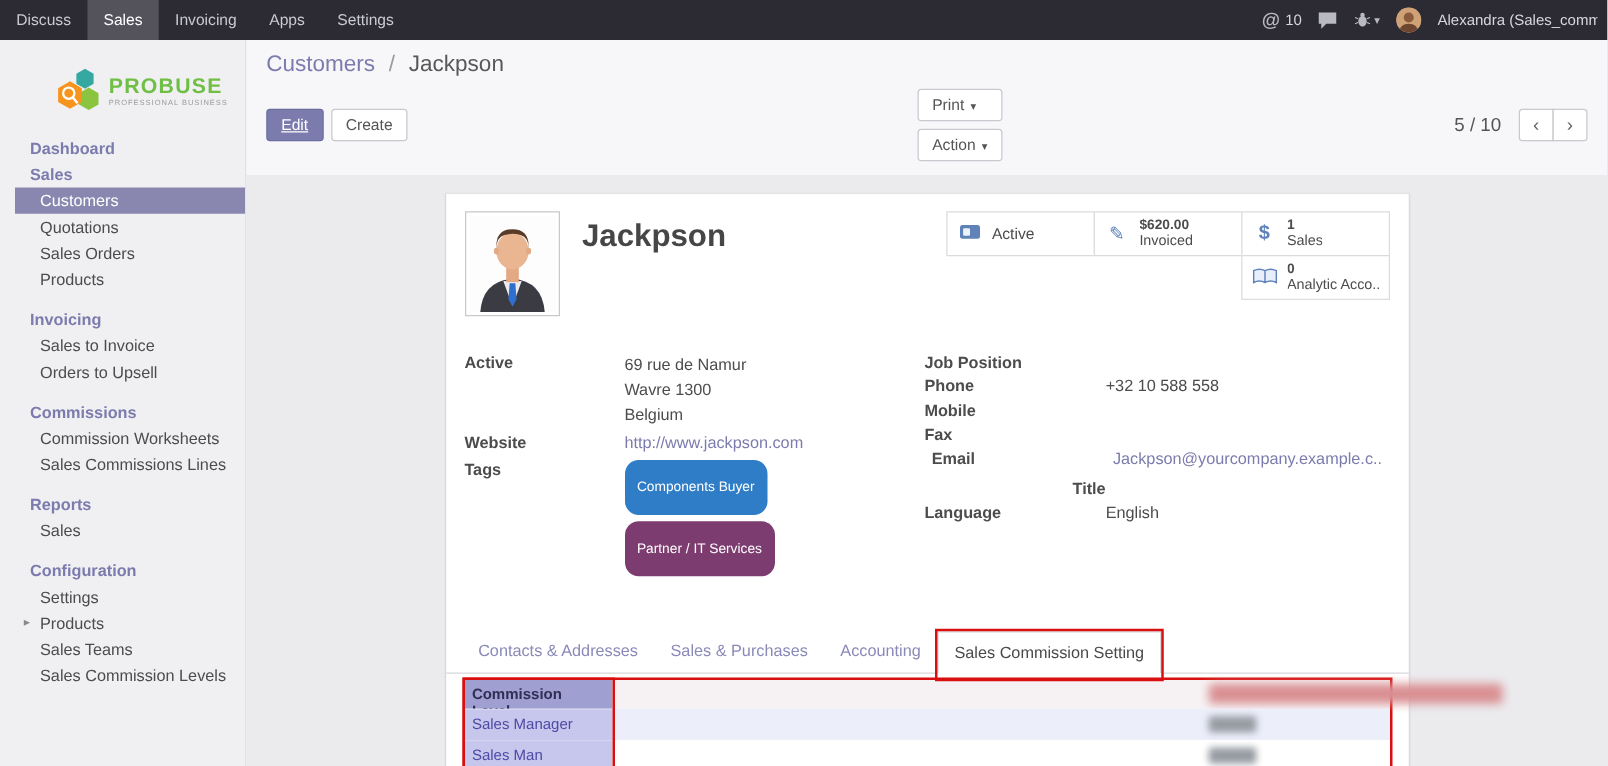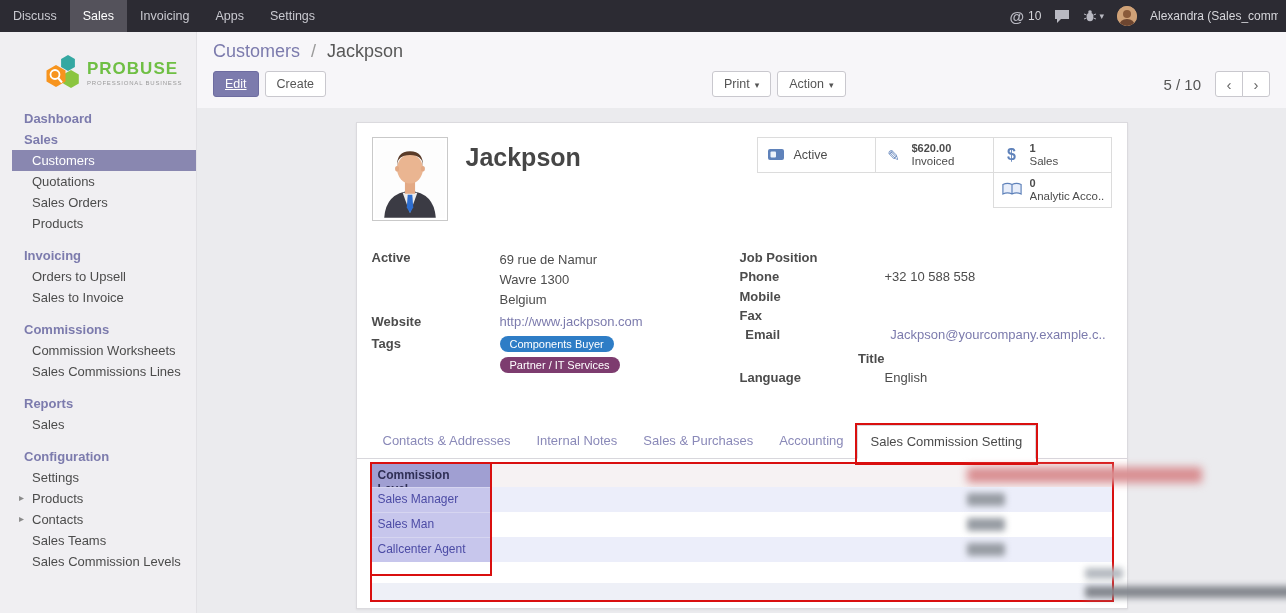--- a/index.html
+++ b/index.html
@@ -43,21 +43,21 @@
 
   
   .main{position:absolute;left:197px;top:32px;right:0;bottom:0;background:#ebebee;overflow:hidden;}
   .control-panel{background:#f7f6f9;padding:9px 16px 11px;}
   .breadcrumb{font-size:18px;margin-bottom:9px;}
   .bc-link{color:var(--accent);cursor:pointer;}
   .bc-sep{color:#9a9a9a;margin:0 6px;}
   .bc-current{color:#585858;}
   .cp-row{display:flex;align-items:center;}
   .cp-left{display:flex;gap:6px;width:340px;}
-  .cp-center{display:flex;gap:6px;margin:0 auto;}
+  .cp-center{display:flex;gap:6px;margin:0 auto;flex-direction:column;}
   .cp-right{display:flex;align-items:center;margin-left:auto;}
   .btn{height:26px;padding:0 11px;font-size:12.5px;border:1px solid #c9c8ce;border-radius:3px;
     background:#fff;color:#555;cursor:pointer;font-family:inherit;display:inline-flex;align-items:center;gap:5px;}
   .btn.primary{background:var(--accent);border-color:#6d6ca0;color:#fff;text-decoration:underline;}
   .caret::after{content:"\25BE";font-size:9px;color:inherit;}
   .pager-text{font-size:15px;color:#555;margin-right:14px;}
   .pager-btn{width:28px;height:26px;background:#fff;border:1px solid #c9c8ce;color:#666;
     font-size:15px;line-height:1;cursor:pointer;font-family:inherit;}
   .pager-btn.prev{border-radius:3px 0 0 3px;}
   .pager-btn.next{border-radius:0 3px 3px 0;margin-left:-1px;}
@@ -87,21 +87,21 @@
   .fields{display:flex;padding:27px 15px 0;}
   .fgroup.left{width:368px;flex:none;}
   .fgroup.right{flex:1;}
   .frow{display:flex;font-size:13px;min-height:16px;margin-bottom:3px;}
   .flabel{width:128px;flex:none;font-weight:bold;color:#4c4c4c;}
   .fgroup.right .flabel{width:145px;}
   .fvalue{color:#4c4c4c;}
   .fvalue.link{color:var(--accent);cursor:pointer;}
   .addr-line{line-height:20px;}
   .mt4{margin-top:4px;} .mt6{margin-top:6px;} .mt8{margin-top:8px;text-align:right;} .mt2{margin-top:2px;justify-content:center;}
-  .tag{display:block;width:fit-content;color:#fff;font-size:11px;padding:2px 10px;border-radius:11px;margin-bottom:5px;}
+  .tag{display:block;width:fit-content;color:#fff;font-size:11px;padding:16px 10px;border-radius:11px;margin-bottom:5px;}
   .tag.blue{background:var(--tag-blue);}
   .tag.purple{background:var(--tag-purple);}
 
   
   .tabs{display:flex;margin-top:36px;padding:0 13px;border-bottom:1px solid #d8d7dc;}
   .tab{padding:8px 13px 9px;font-size:13px;color:#8a89b8;cursor:pointer;white-space:nowrap;}
   .tab.active{background:#fff;border:1px solid #d8d7dc;border-bottom:1px solid #fff;margin-bottom:-1px;
     color:#4a4a4a;position:relative;}
   .tab.active .tab-annotation{position:absolute;left:-3px;right:-3px;top:-3px;bottom:-7px;
     border:2px solid var(--annotation-red);pointer-events:none;z-index:10;}
@@ -193,40 +193,39 @@
     <div class="nav-section first">
       <div class="nav-header">Sales</div>
       <div class="nav-item active">Customers</div>
       <div class="nav-item">Quotations</div>
       <div class="nav-item">Sales Orders</div>
       <div class="nav-item">Products</div>
     </div>
 
     <div class="nav-section">
       <div class="nav-header">Invoicing</div>
+      <div class="nav-item">Sales to Invoice</div>
       <div class="nav-item">Orders to Upsell</div>
-      <div class="nav-item">Sales to Invoice</div>
     </div>
 
     <div class="nav-section">
       <div class="nav-header">Commissions</div>
       <div class="nav-item">Commission Worksheets</div>
       <div class="nav-item">Sales Commissions Lines</div>
     </div>
 
     <div class="nav-section">
       <div class="nav-header">Reports</div>
       <div class="nav-item">Sales</div>
     </div>
 
     <div class="nav-section">
       <div class="nav-header">Configuration</div>
       <div class="nav-item">Settings</div>
       <div class="nav-item expandable">Products</div>
-      <div class="nav-item expandable">Contacts</div>
       <div class="nav-item">Sales Teams</div>
       <div class="nav-item">Sales Commission Levels</div>
     </div>
   </nav>
 
   <div class="main">
 
     <div class="control-panel">
       <div class="breadcrumb">
         <span class="bc-link">Customers</span>
@@ -363,21 +362,20 @@
             </div>
             <div class="frow">
               <span class="flabel">Language</span>
               <span class="fvalue">English</span>
             </div>
           </div>
         </div>
 
         <div class="tabs">
           <div class="tab">Contacts &amp; Addresses</div>
-          <div class="tab">Internal Notes</div>
           <div class="tab">Sales &amp; Purchases</div>
           <div class="tab">Accounting</div>
           <div class="tab active">
             <span>Sales Commission Setting</span>
             <span class="tab-annotation"></span>
           </div>
         </div>
 
         <div class="table-wrap">
           <div class="ctable">

